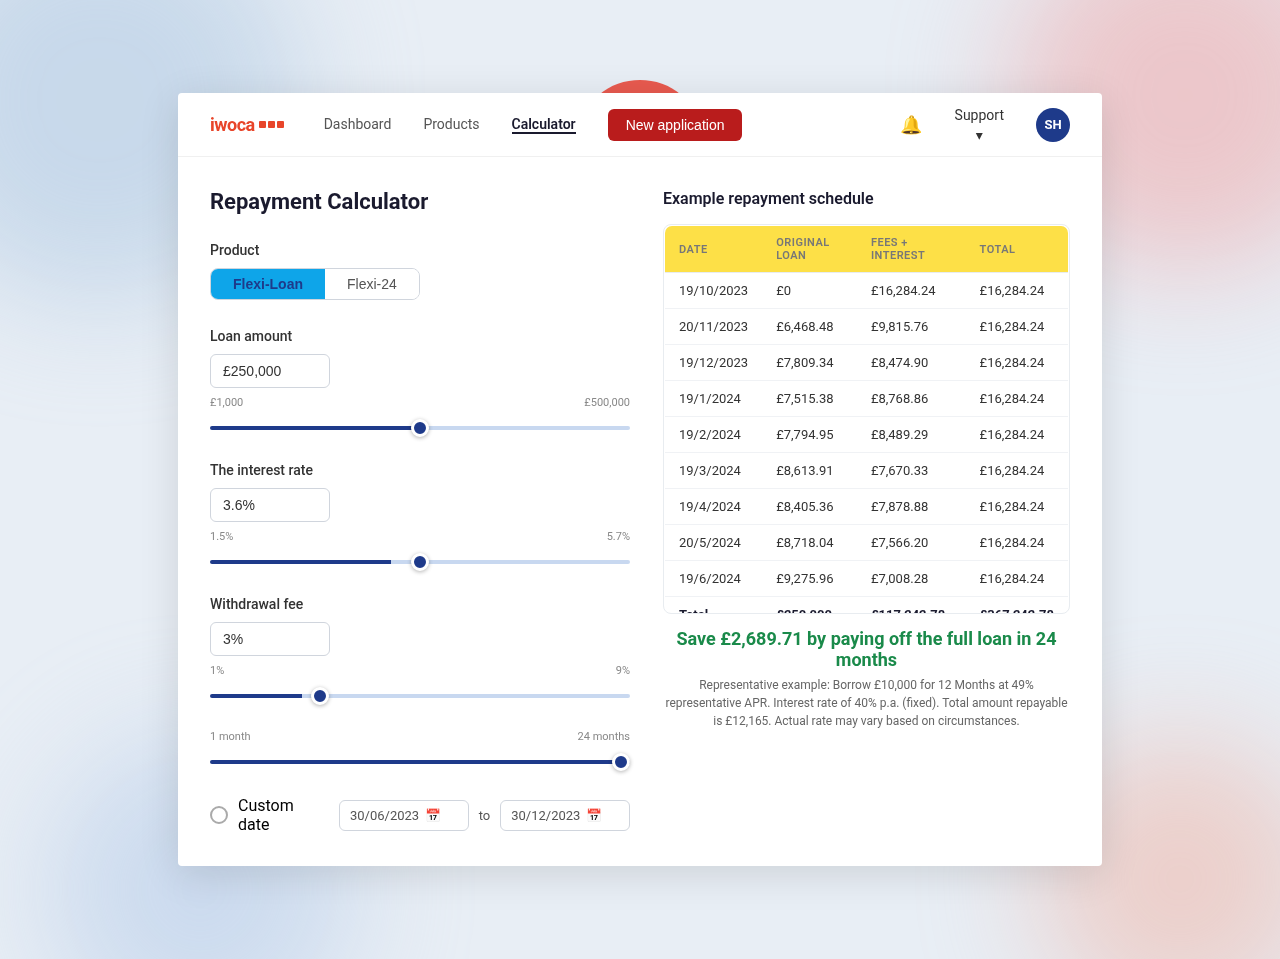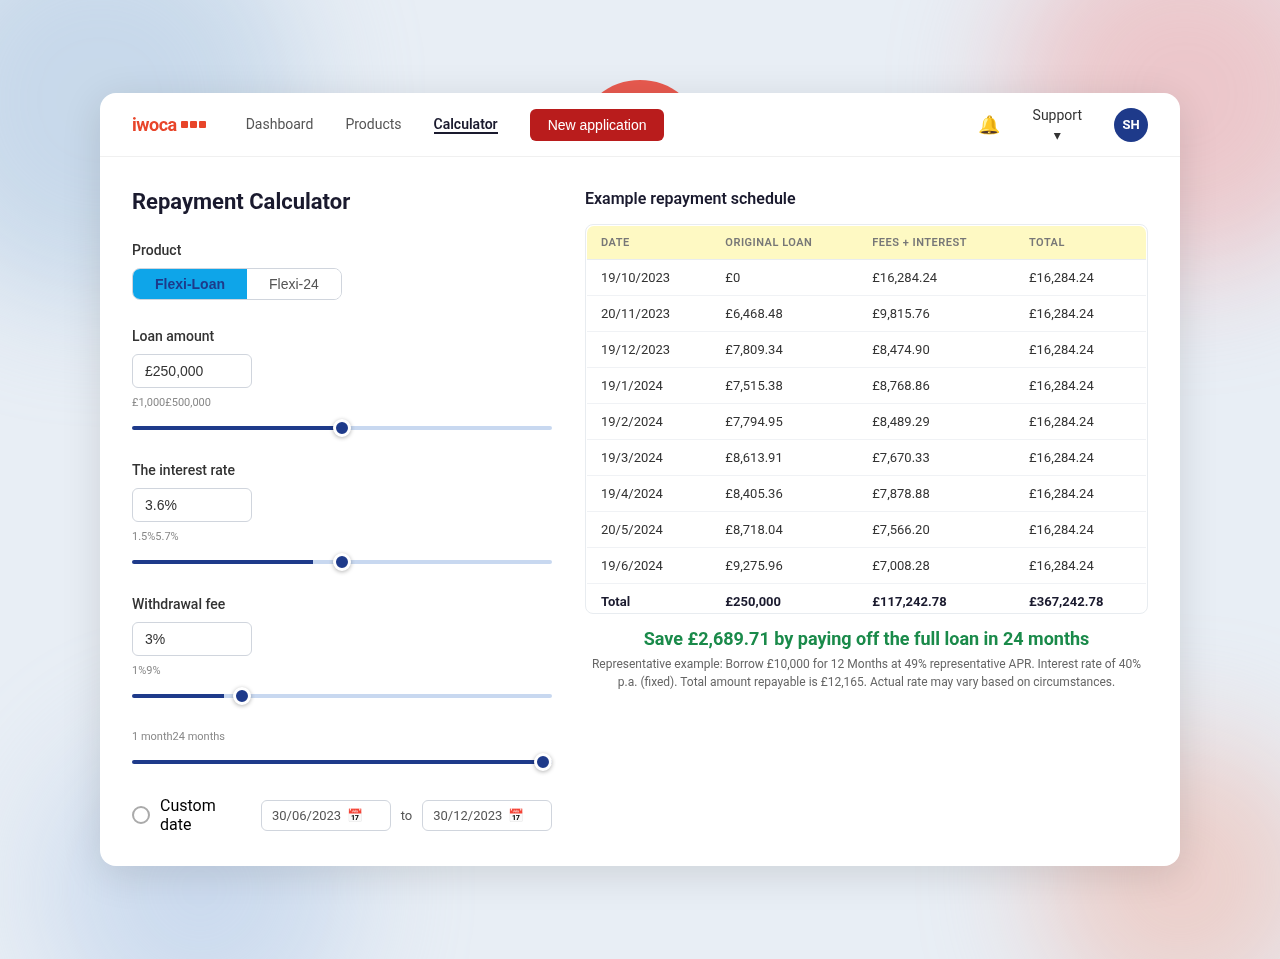--- a/index.html
+++ b/index.html
@@ -51,23 +51,23 @@
       transform: translateX(-50%);
       width: 180px;
       height: 180px;
       pointer-events: none;
       z-index: 0;
     }
 
     
     .card {
       background: #ffffff;
-      border-radius: 16px;
+      border-radius: 4px;
       box-shadow: 0 8px 40px rgba(0,0,0,0.12);
-      width: 1080px;
+      width: 924px;
       max-width: 98vw;
       position: relative;
       z-index: 1;
     }
 
     
     .nav {
       display: flex;
       align-items: center;
       padding: 0 32px;
@@ -216,20 +216,21 @@
       color: #333;
       width: 120px;
     }
 
     
     .slider-container {
       margin-top: 8px;
     }
     .slider-labels {
       display: flex;
+      justify-content: space-between;
       font-size: 11px;
       color: #888;
       margin-bottom: 6px;
     }
     input[type="range"] {
       -webkit-appearance: none;
       width: 100%;
       height: 4px;
       border-radius: 2px;
       outline: none;
@@ -330,21 +331,21 @@
 
     
     .repayment-table {
       width: 100%;
       border-collapse: collapse;
       border: 1px solid #e8ecf0;
       border-radius: 8px;
       overflow: hidden;
     }
     .repayment-table th {
-      background: #fef9c3;
+      background: #fde047;
       font-size: 11px;
       font-weight: 600;
       color: #777;
       text-transform: uppercase;
       letter-spacing: 0.5px;
       padding: 10px 14px;
       text-align: left;
       border-bottom: 1px solid #e8ecf0;
     }
     .repayment-table td {

